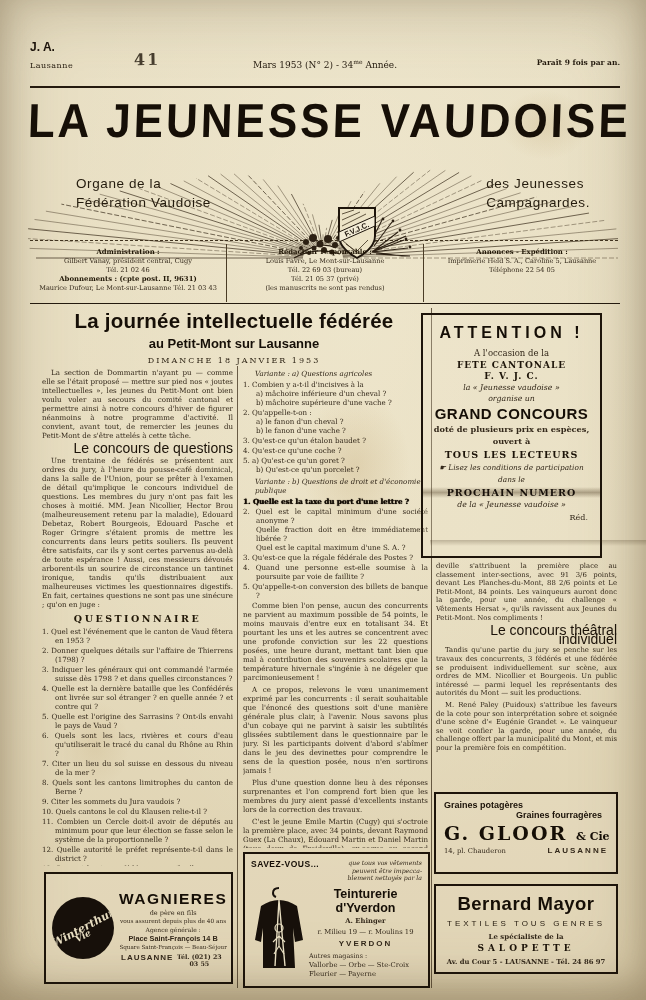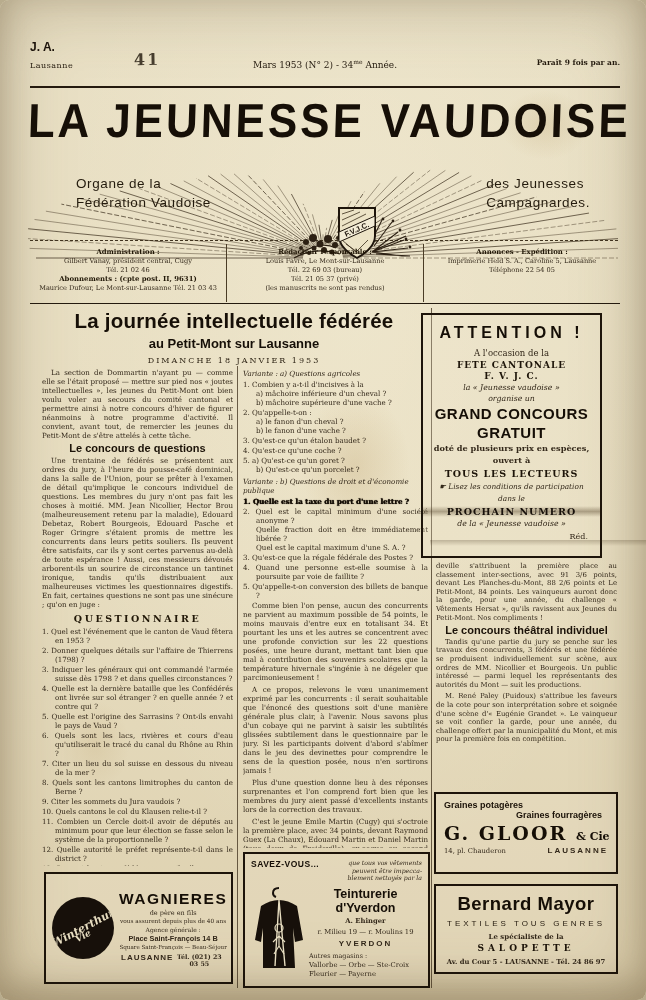--- a/index.html
+++ b/index.html
@@ -3,21 +3,21 @@
 <meta charset="utf-8">
 <style>
   html,body{margin:0;padding:0;}
   body{width:646px;height:1000px;overflow:hidden;background:#b8ac8d;}
   #page{
     position:relative;width:646px;height:1000px;overflow:hidden;
     background:
       radial-gradient(ellipse at 55% 30%, rgba(255,250,230,.25), rgba(0,0,0,0) 60%),
       linear-gradient(180deg,#e9e0c5 0%,#e7ddc0 55%,#ddd0ae 100%);
     box-shadow:inset 0 0 70px rgba(96,76,42,.35), inset 0 -14px 30px rgba(80,60,30,.25);
-    font-family:"DejaVu Serif", serif; color:#33281a;border-radius:9px;
+    font-family:"DejaVu Serif", serif; color:#33281a;
   }
   .stain{position:absolute;border-radius:50%;pointer-events:none;}
   .s1{left:300px;top:390px;width:110px;height:150px;background:radial-gradient(ellipse,rgba(160,118,48,.17),rgba(0,0,0,0) 70%);}
   .s2{left:500px;top:90px;width:90px;height:70px;background:radial-gradient(ellipse,rgba(150,110,40,.14),rgba(0,0,0,0) 70%);}
   .s3{left:60px;top:700px;width:70px;height:90px;background:radial-gradient(ellipse,rgba(150,110,40,.10),rgba(0,0,0,0) 70%);}
 
   
   #topbar{position:absolute;left:30px;top:40px;width:590px;height:46px;}
   .ja{font-family:"Liberation Sans",sans-serif;font-weight:bold;font-size:12px;color:#1c130a;}
   .place{font-size:8px;letter-spacing:.5px;margin-top:7px;color:#2a2013;}
@@ -54,24 +54,24 @@
 
   
   .vrule{position:absolute;width:0;border-left:1px solid rgba(60,46,26,.75);}
   #vr1{left:237px;top:366px;height:622px;}
   #vr2{left:431px;top:308px;height:680px;}
   .col{position:absolute;overflow:hidden;text-align:justify;}
   #colL{left:42px;top:368px;width:191px;height:498px;font-size:7.1px;line-height:9px;}
   #colM{left:243px;top:366px;width:185px;height:482px;font-size:7.1px;line-height:9px;}
   #colR{left:436px;top:562px;width:181px;height:227px;font-size:6.9px;line-height:8.6px;}
   .para{text-indent:9px;margin:0 0 3px 0;}
-  .sect{font-family:"Liberation Sans",sans-serif;font-weight:bold;font-size:11px;color:#1b1208;margin:4px 0 3px 0;text-align:center;text-indent:0;}
+  .sect{font-family:"Liberation Sans",sans-serif;font-weight:normal;font-size:14px;color:#1b1208;margin:4px 0 3px 0;text-align:right;text-indent:0;}
   .qtitle{text-align:center;font-weight:bold;letter-spacing:2.5px;font-size:9.5px;margin:5px 0 4px 0;color:#221808;}
   .qitem{padding-left:13px;text-indent:-13px;white-space:pre-line;margin-bottom:1px;}
-  .variante{font-style:italic;margin:3px 0 2px 0;text-align:left;}
+  .variante{font-style:italic;margin:3px 0 2px 12px;text-align:left;}
   .overink{font-weight:bold;color:#140d05;text-shadow:0 0 1px rgba(20,12,4,.9),.4px .4px 0 rgba(20,12,4,.8);}
 
   
   #attention{position:absolute;left:421px;top:313px;width:181px;height:245px;
     border:2px solid #1d140a;background:rgba(240,232,208,.25);text-align:center;padding-top:9px;box-sizing:border-box;}
   .at-title{font-family:"Liberation Sans",sans-serif;font-weight:900;font-size:16px;letter-spacing:4px;color:#150e06;margin-bottom:6px;}
   .at-s{font-size:8.5px;margin-bottom:2px;}
   .at-b{font-weight:bold;font-size:9px;letter-spacing:1px;margin-bottom:1px;color:#1d1409;}
   .at-i{font-style:italic;font-size:7.8px;margin-top:2px;}
   .at-big{font-family:"Liberation Sans",sans-serif;font-weight:900;font-size:15px;letter-spacing:.5px;color:#150e06;margin-top:2px;}
@@ -334,21 +334,20 @@
 
   <div id="attention">
     <div class="at-title">ATTENTION !</div>
     <div>
         <div class="at-line at-s">A l'occasion de la</div>
         <div class="at-line at-b">FETE CANTONALE</div>
         <div class="at-line at-b">F. V. J. C.</div>
         <div class="at-line at-i">la « Jeunesse vaudoise »</div>
         <div class="at-line at-i">organise un</div>
         <div class="at-line at-big">GRAND CONCOURS</div>
-        <div class="at-line at-big">GRATUIT</div>
         <div class="at-line at-sb">doté de plusieurs prix en espèces,</div>
         <div class="at-line at-sb">ouvert à</div>
         <div class="at-line at-b2">TOUS LES LECTEURS</div>
         <div class="at-line at-hand">☛ Lisez les conditions de participation</div>
         <div class="at-line at-hand">dans le</div>
         <div class="at-line at-smear">PROCHAIN NUMERO</div>
         <div class="at-line at-i">de la « Jeunesse vaudoise »</div>
       </div>
     <div class="at-sig">Réd.</div>
   </div>

